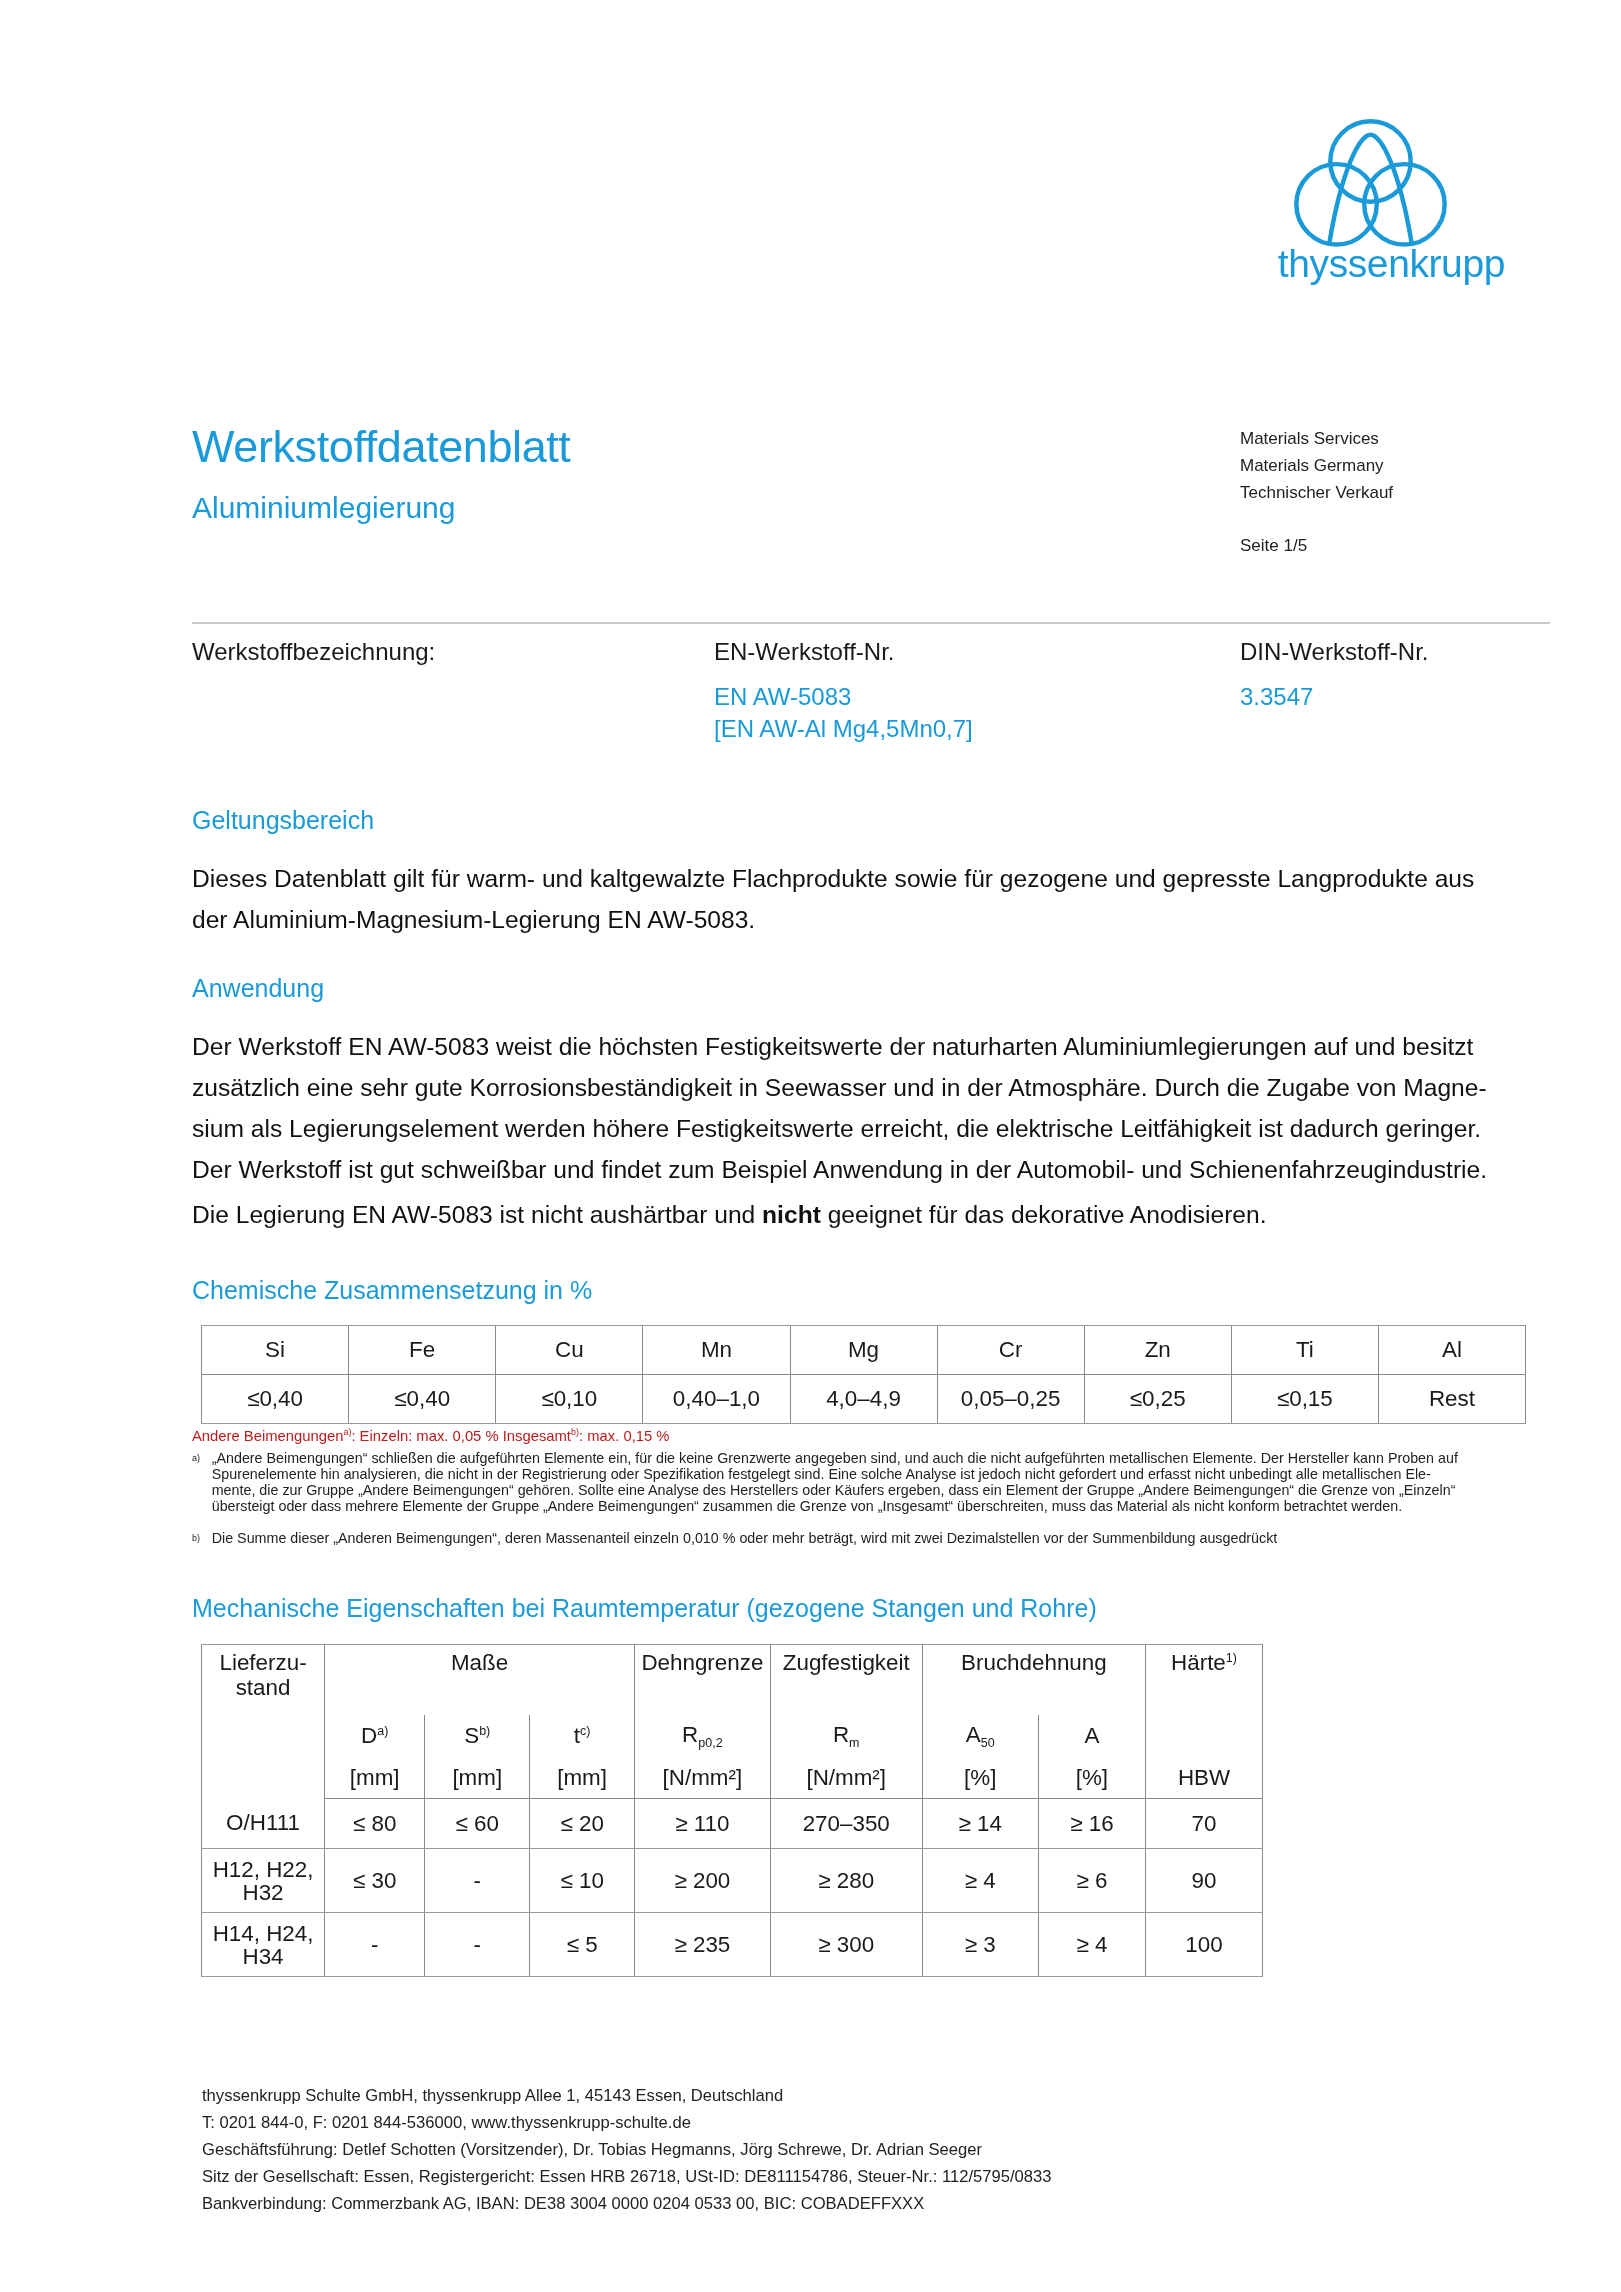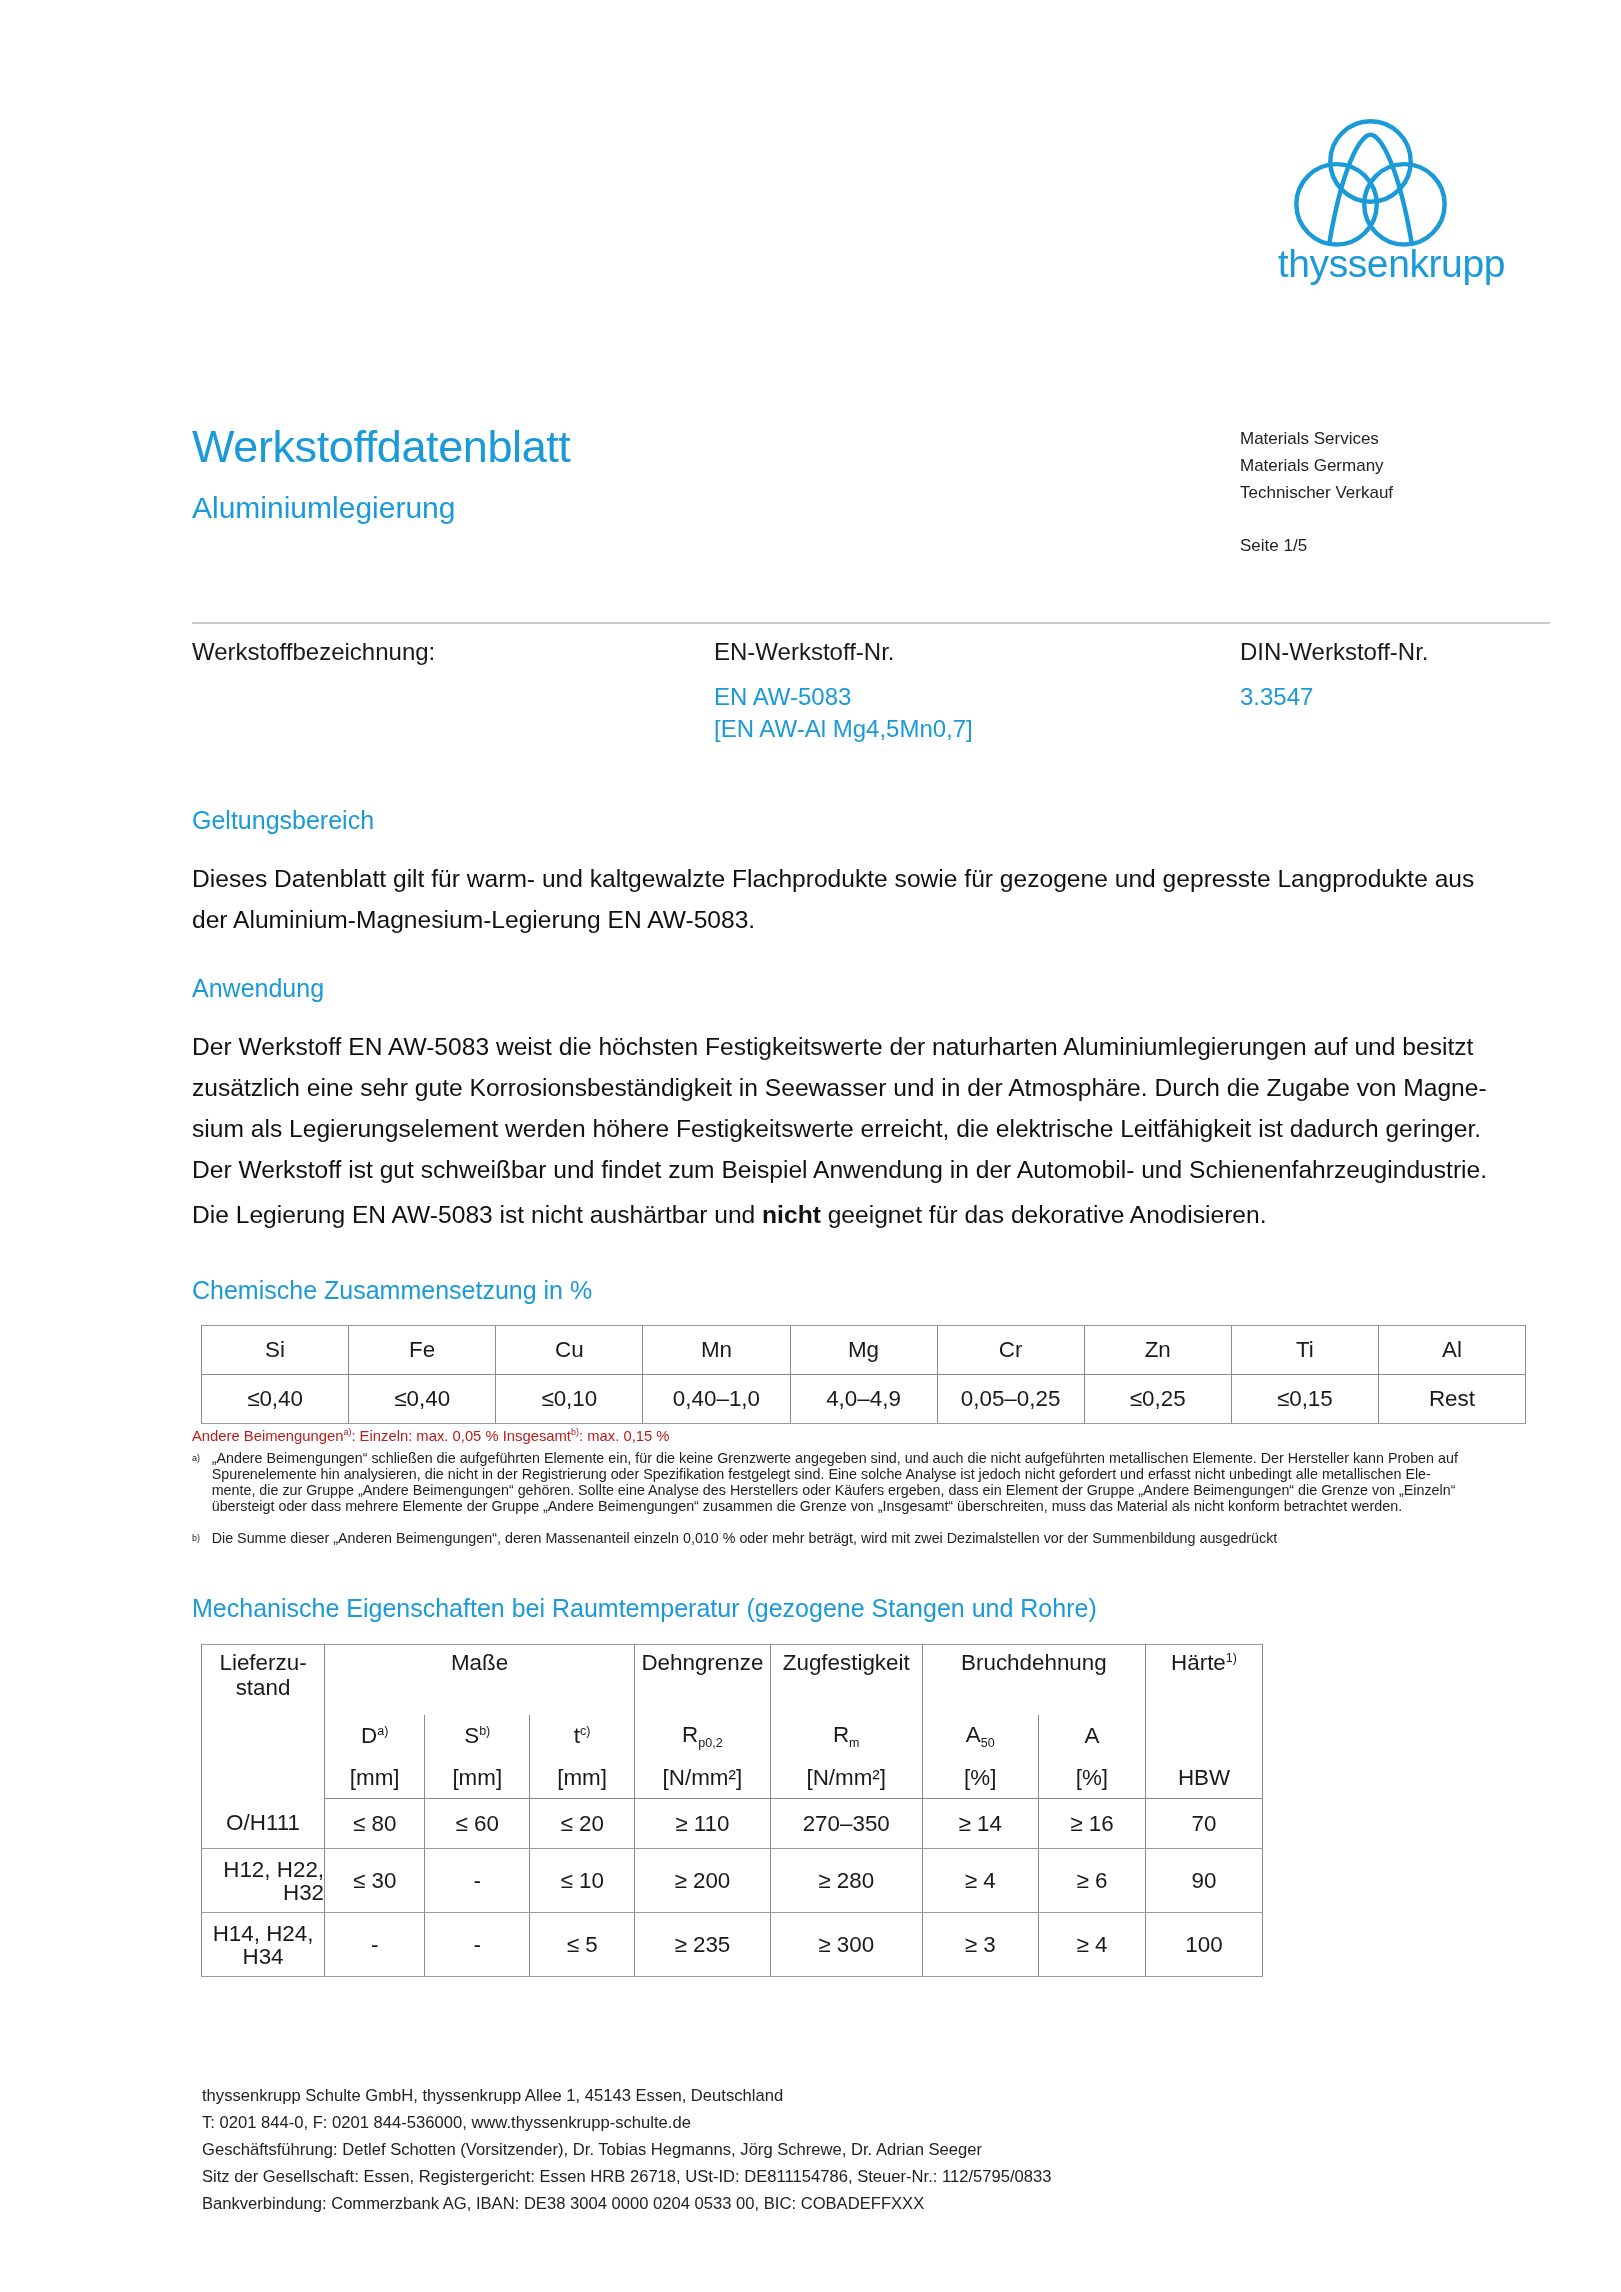--- a/index.html
+++ b/index.html
@@ -194,21 +194,21 @@
     <td class="rowb">≤ 80</td>
     <td class="rowb">≤ 60</td>
     <td class="rowb">≤ 20</td>
     <td class="rowb">≥ 110</td>
     <td class="rowb">270–350</td>
     <td class="rowb">≥ 14</td>
     <td class="rowb">≥ 16</td>
     <td class="rowb">70</td>
   </tr>
   <tr style="height:64px;">
-    <td class="rowb" style="line-height:23px;text-align:right;">
+    <td class="rowb" style="line-height:23px;">
       <div>H12, H22,</div>
       <div>H32</div>
     </td>
     <td class="rowb">≤ 30</td>
     <td class="rowb">-</td>
     <td class="rowb">≤ 10</td>
     <td class="rowb">≥ 200</td>
     <td class="rowb">≥ 280</td>
     <td class="rowb">≥ 4</td>
     <td class="rowb">≥ 6</td>

